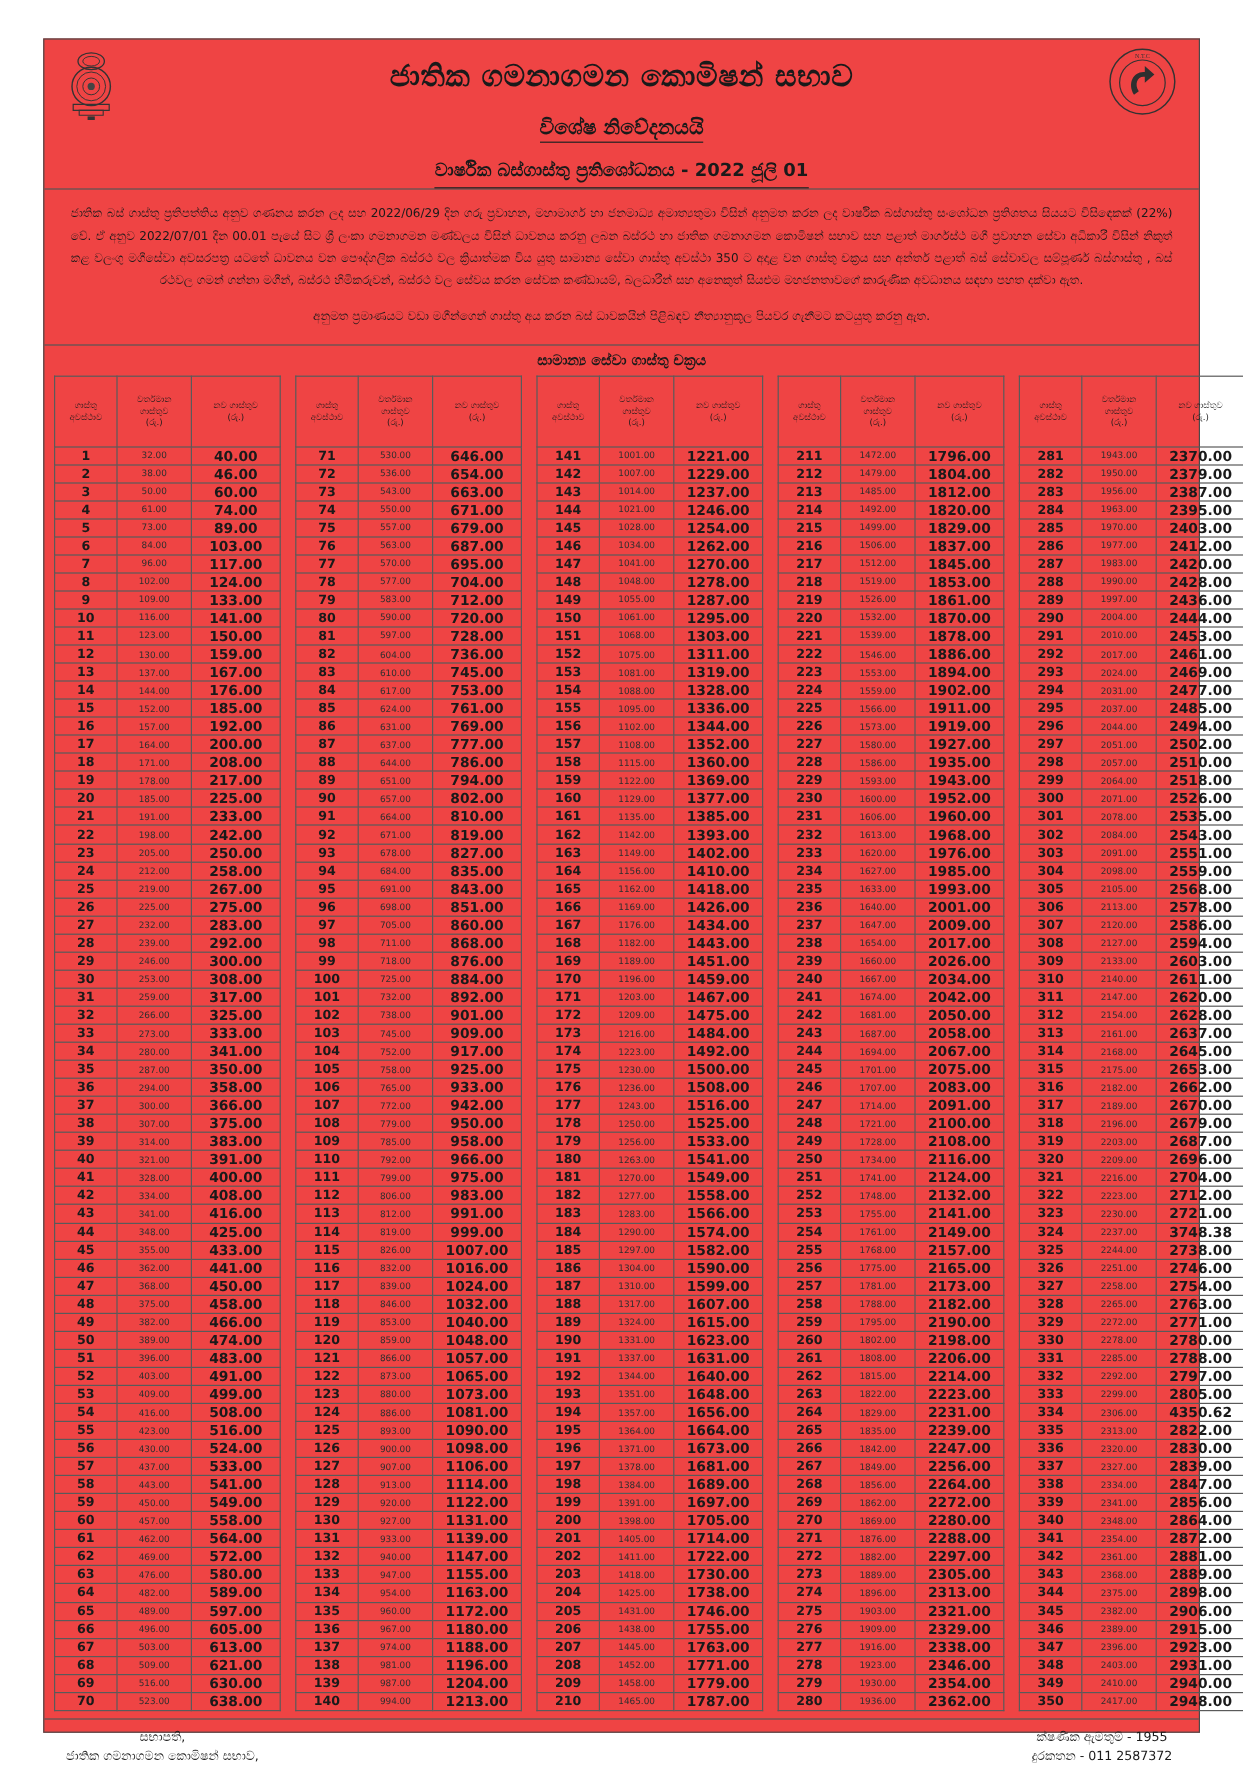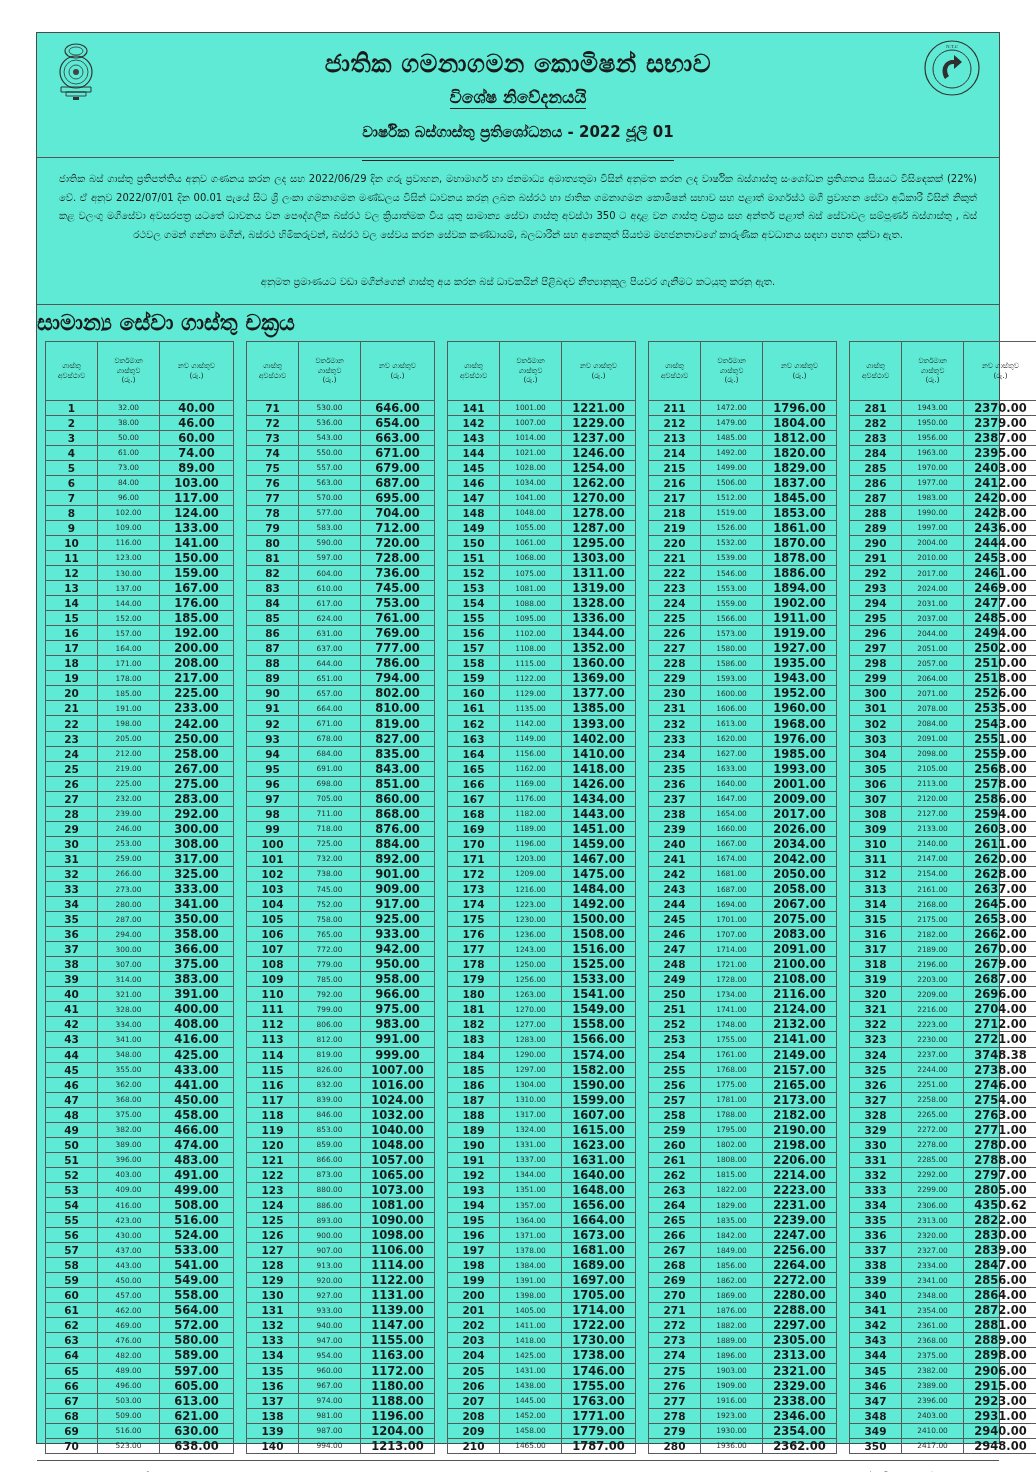--- a/index.html
+++ b/index.html
@@ -16,21 +16,21 @@
     overflow: hidden;
   }
   .page {
     position: absolute;
     left: 36px;
     top: 32px;
     width: 964px;
     height: 1412px;
     border: 1px solid #4a4a4a;
     box-sizing: border-box;
-    background: #5eead4;
+    background: #ef4444;
   }
 
   
   .masthead {
     position: relative;
     height: 124px;
     border-bottom: 1px solid #555;
   }
   .crest {
     position: absolute;
@@ -51,60 +51,60 @@
     font-size: 25px;
     font-weight: 700;
     letter-spacing: .5px;
     padding-top: 16px;
     line-height: 1.2;
   }
   .special-notice {
     text-align: center;
     font-size: 17px;
     font-weight: 700;
-    margin-top: 8px;
+    margin-top: 18px;
   }
   .special-notice span {
     border-bottom: 1.6px solid #222;
     padding-bottom: 1px;
   }
   .revision-title {
     text-align: center;
     font-size: 15px;
     font-weight: 700;
     margin-top: 16px;
     padding-bottom: 4px;
   }
   .revision-title span {
     border-bottom: 1.6px solid #222;
-    padding-bottom: 19px;
+    padding-bottom: 5px;
     margin-top: 14px;
   }
 
   
   .notice-body {
     border-bottom: 1px solid #555;
     padding: 12px 22px 12px 22px;
   }
   .notice-p {
     font-size: 10px;
     line-height: 1.85;
     text-align: justify;
     text-align-last: center;
     margin: 0;
   }
   .notice-p.second {
-    margin-top: 29px;
+    margin-top: 12px;
     text-align: left;
   }
 
   
   .chart-heading {
-    text-align: left;
-    font-size: 22px;
+    text-align: center;
+    font-size: 12px;
     font-weight: 700;
     padding: 5px 0 6px 0;
   }
 
   
   .table-wrap {
     display: flex;
     justify-content: space-between;
     padding: 0 8px 0 8px;
     gap: 12px;

